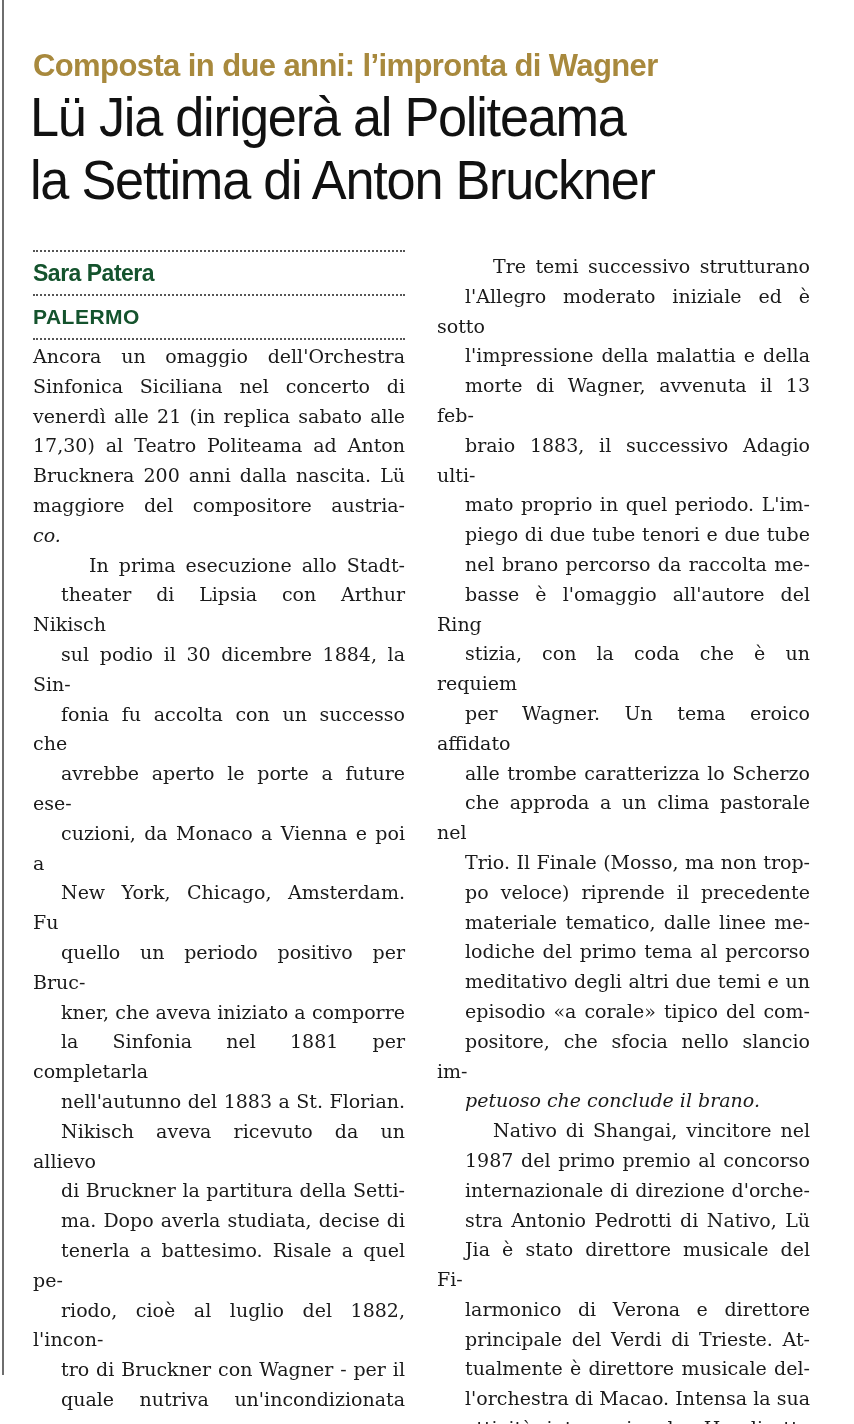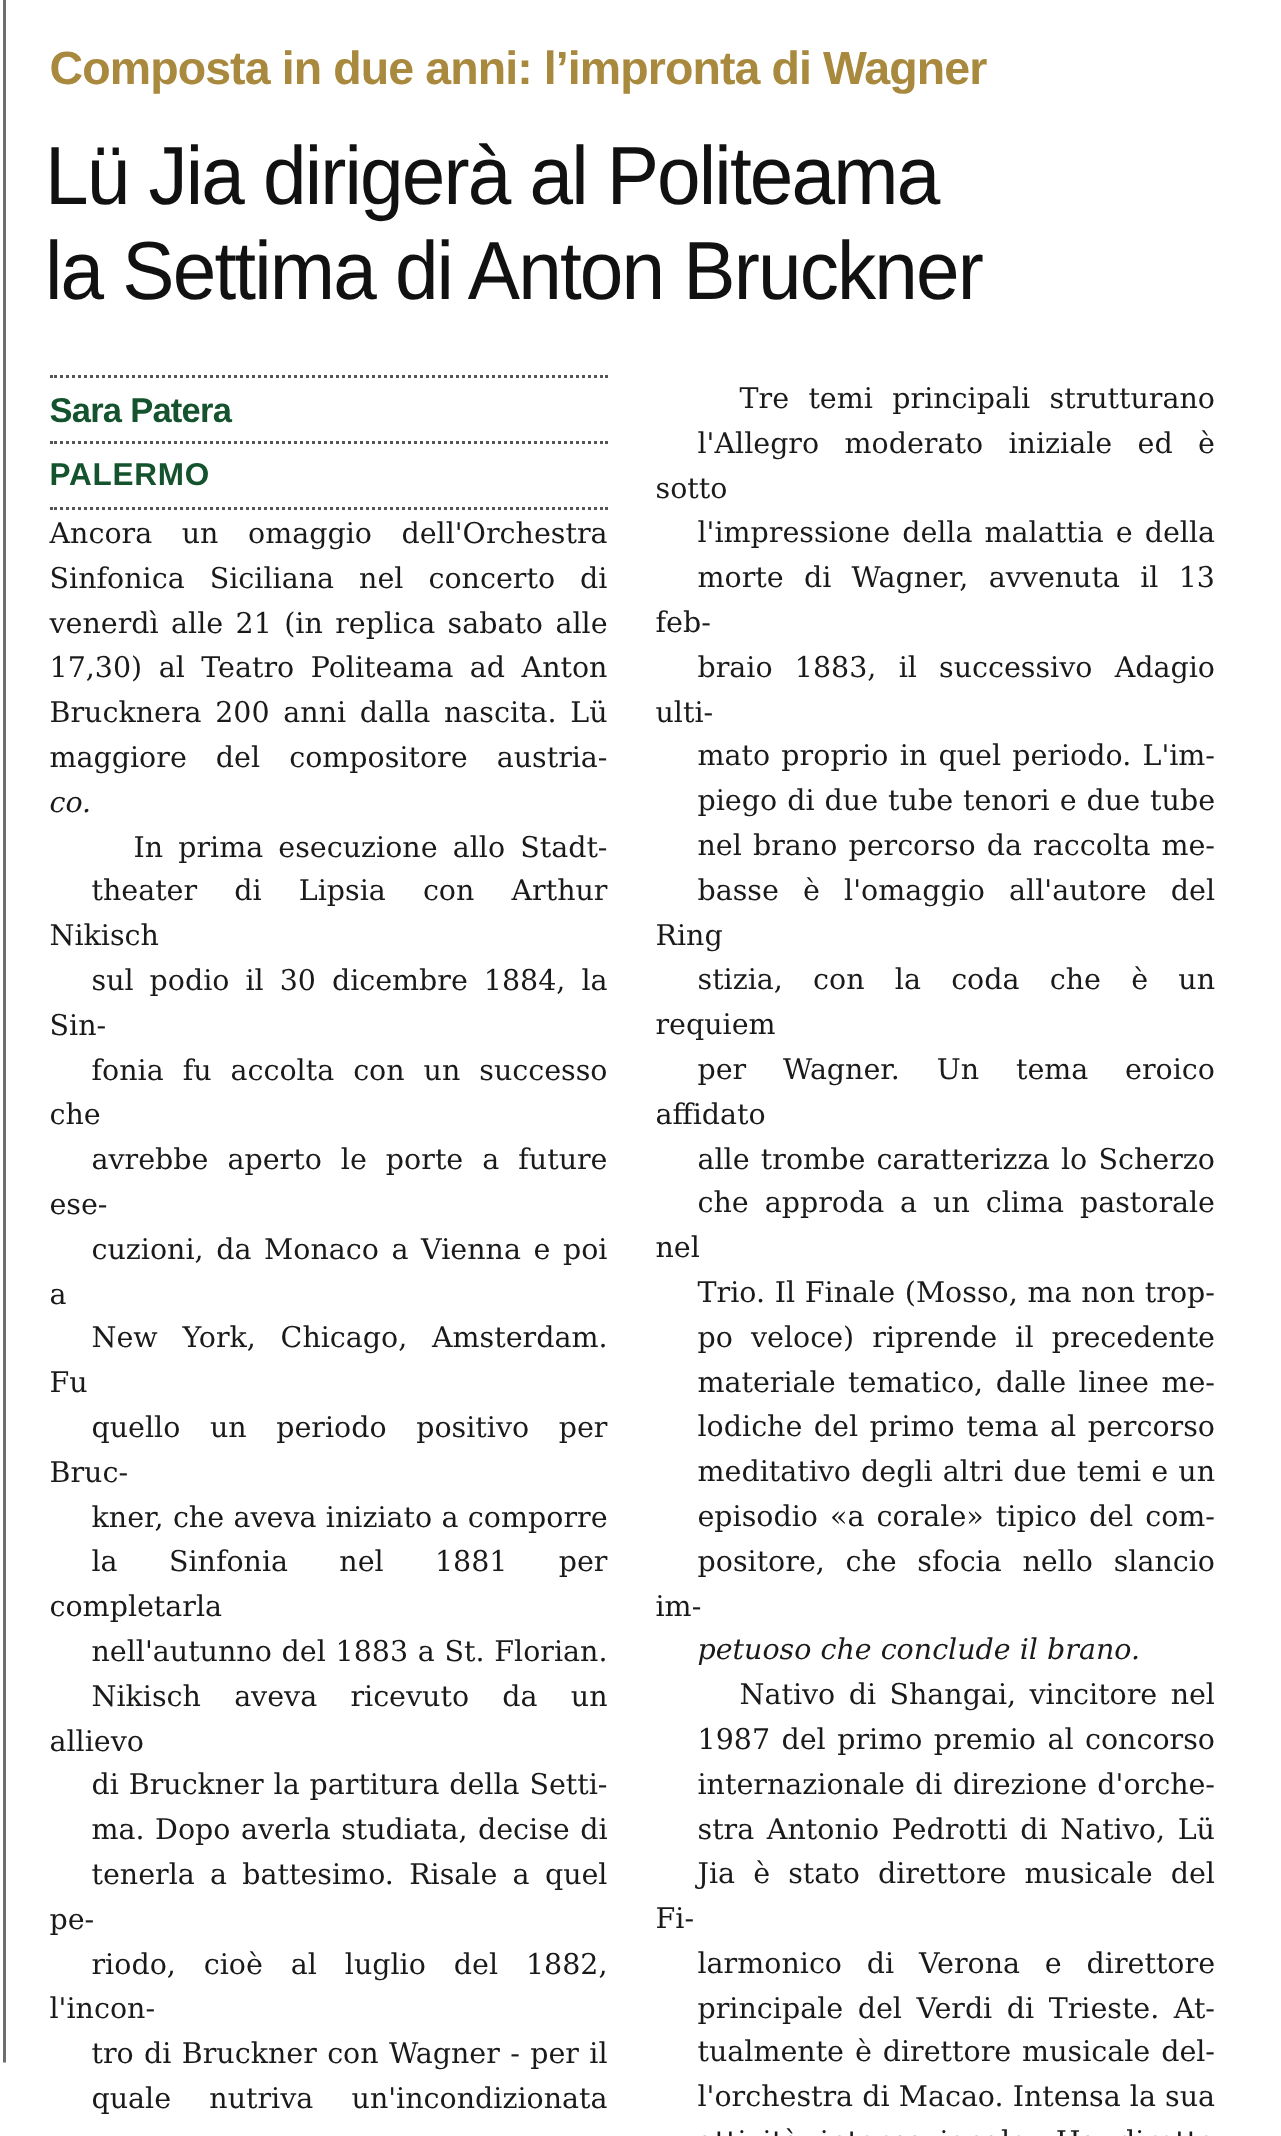--- a/index.html
+++ b/index.html
@@ -18,21 +18,21 @@
       position: absolute;
       left: 2px;
       top: 0;
       width: 2px;
       height: 1375px;
       background: #6e6e6e;
     }
     .kicker {
       position: absolute;
       left: 33px;
-      top: 28px;
+      top: 48px;
       font-family: "Liberation Sans", sans-serif;
       font-weight: bold;
       font-size: 31px;
       letter-spacing: -0.6px;
       color: #a8893d;
       white-space: nowrap;
     }
     .headline {
       position: absolute;
       left: 30px;
@@ -139,21 +139,21 @@
       <span class="line-wrap">ma. Dopo averla studiata, decise di</span>
       <span class="line-wrap">tenerla a battesimo. Risale a quel pe-</span>
       <span class="line-wrap">riodo, cioè al luglio del 1882, l'incon-</span>
       <span class="line-wrap">tro di Bruckner con Wagner - per il</span>
       <span class="line-wrap">quale nutriva un'incondizionata</span>
     </div>
 </div>
 
 <div class="col col-right">
   <div class="para indent" id="p-right-0">
-      <span class="line-wrap" style="padding-left: 28px;">Tre temi principali strutturano</span>
+      <span class="line-wrap" style="padding-left: 28px;">Tre temi successivo strutturano</span>
       <span class="line-wrap">l'Allegro moderato iniziale ed è sotto</span>
       <span class="line-wrap">l'impressione della malattia e della</span>
       <span class="line-wrap">morte di Wagner, avvenuta il 13 feb-</span>
       <span class="line-wrap">braio 1883, il successivo Adagio ulti-</span>
       <span class="line-wrap">mato proprio in quel periodo. L'im-</span>
       <span class="line-wrap">piego di due tube tenori e due tube</span>
       <span class="line-wrap">nel brano percorso da raccolta me-</span>
       <span class="line-wrap">basse è l'omaggio all'autore del Ring</span>
       <span class="line-wrap">stizia, con la coda che è un requiem</span>
       <span class="line-wrap">per Wagner. Un tema eroico affidato</span>

